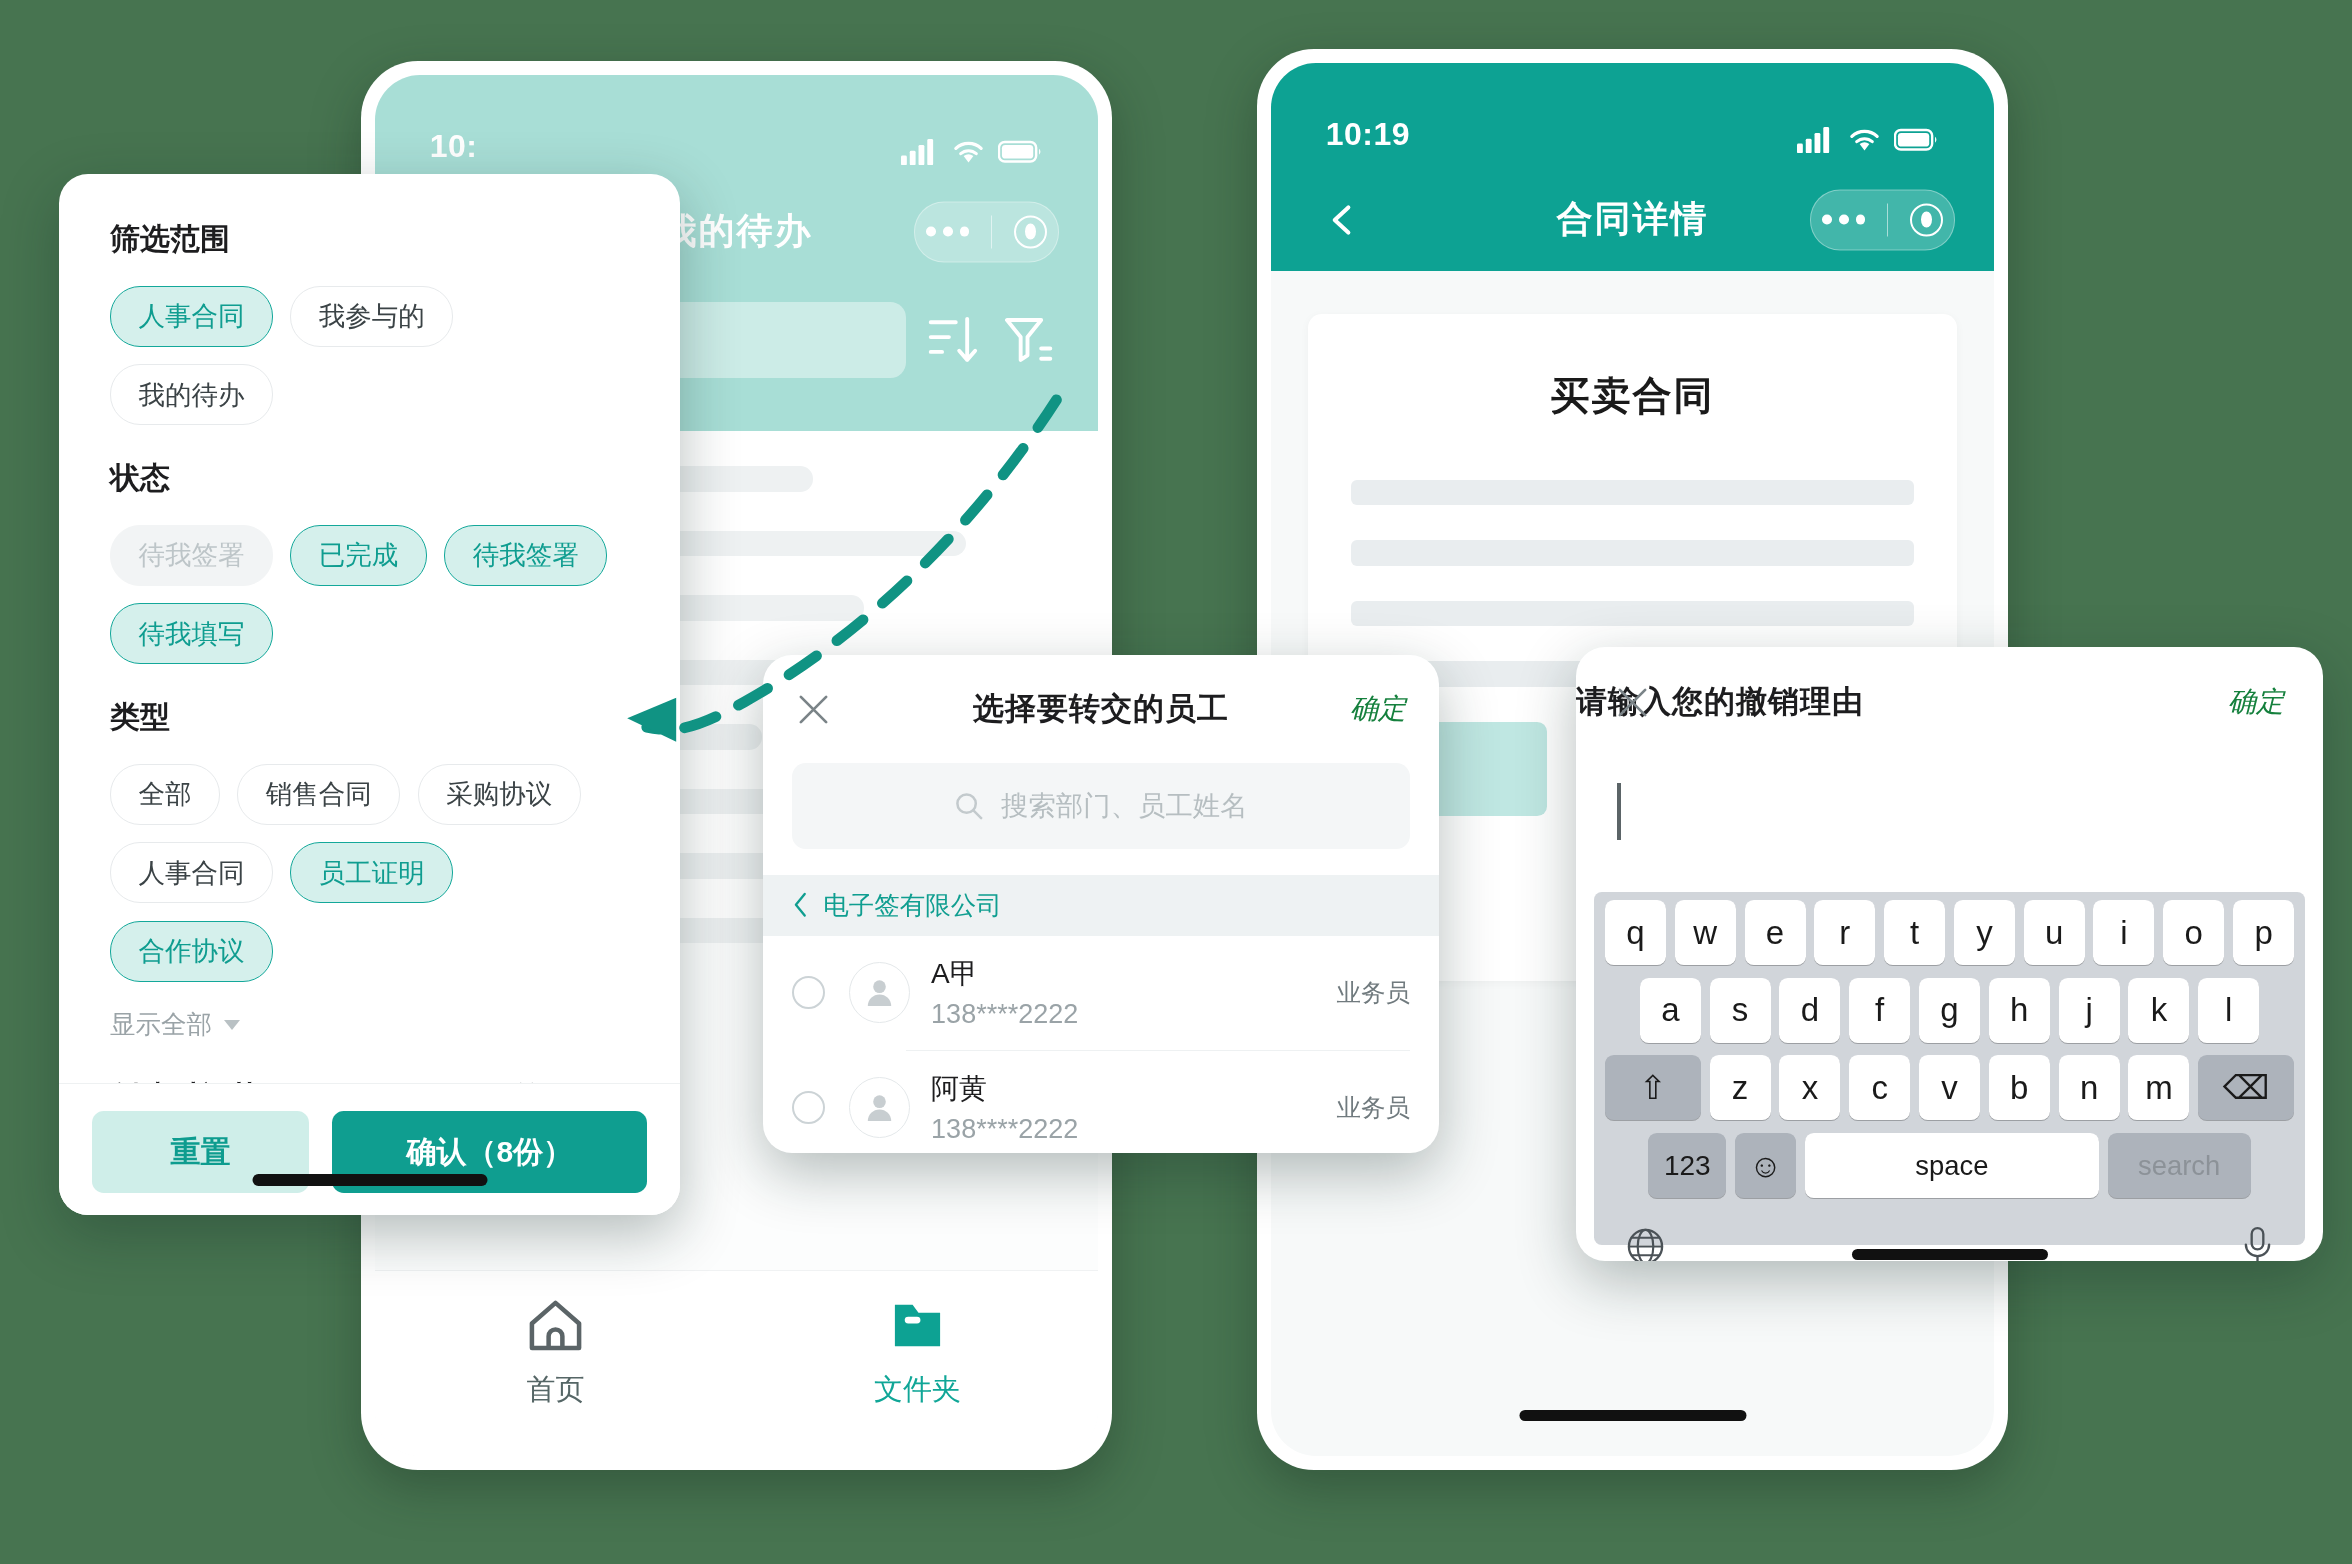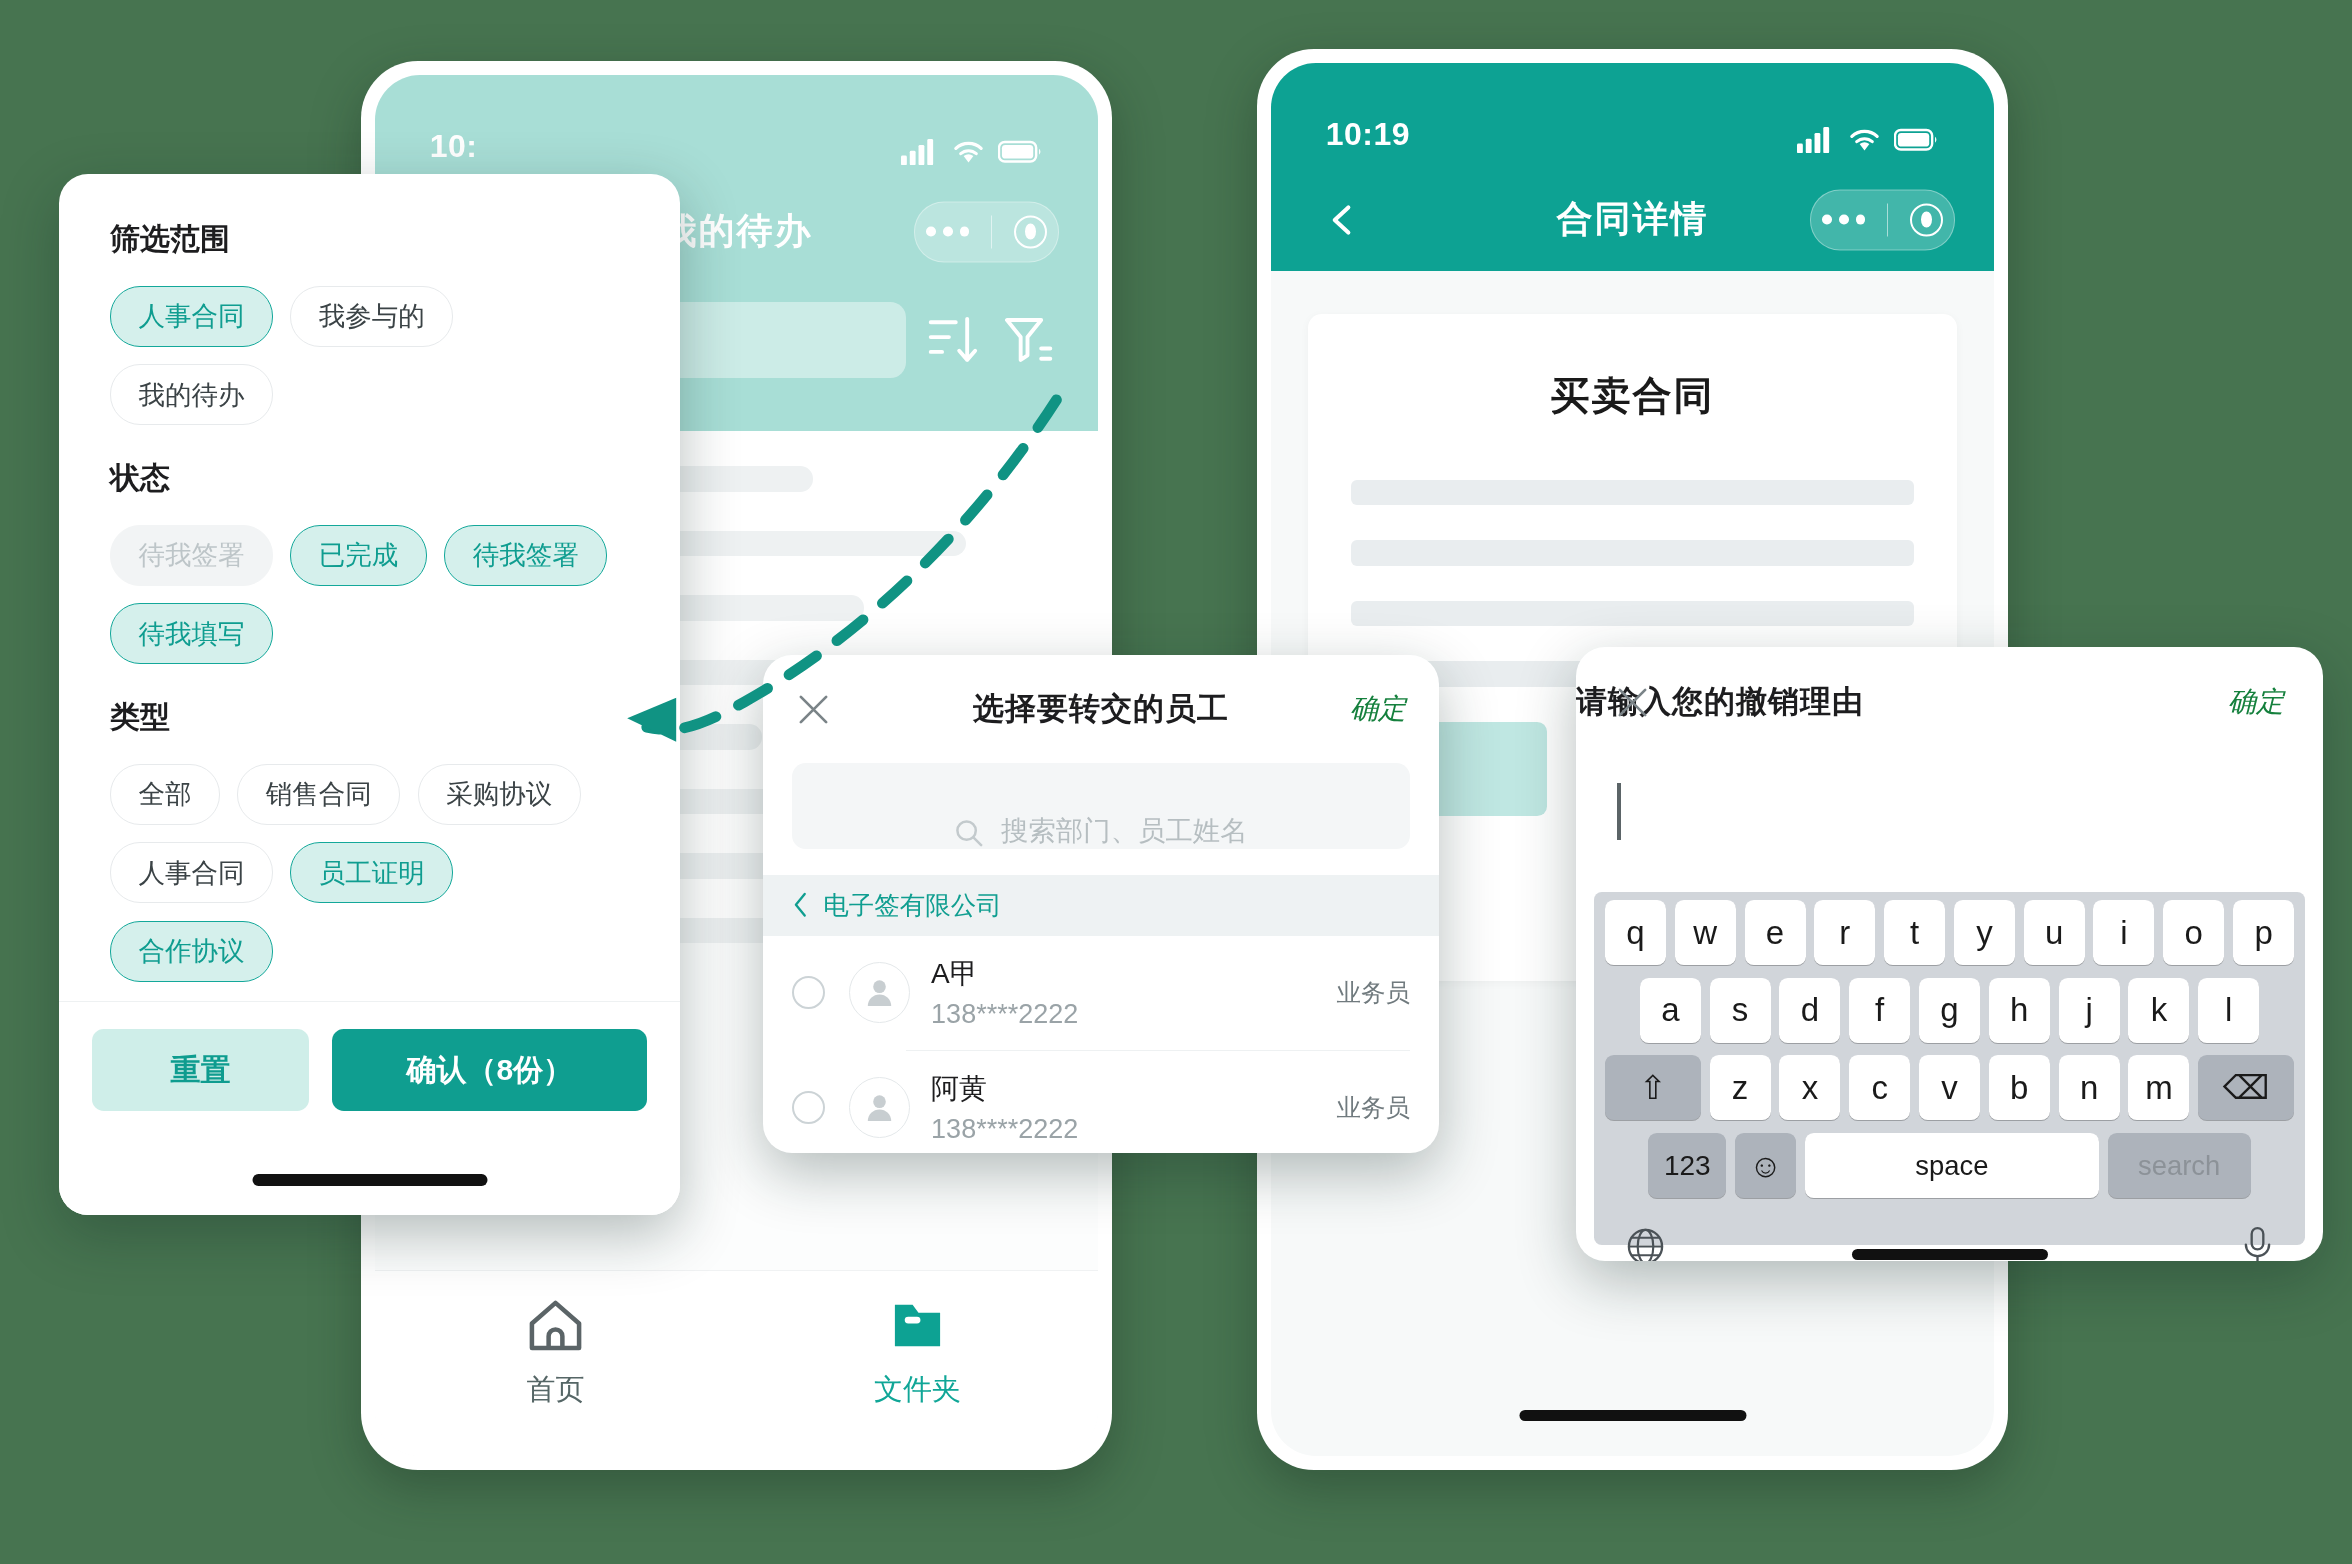--- a/index.html
+++ b/index.html
@@ -114,38 +114,38 @@
   .chip.sel { background: #d5f0ec; border-color: #13a89a; color: #0f9d90; }
   .chip.dim { background: #f2f4f5; border-color: #f2f4f5; color: #bdc5c8; }
 
   .showall { display: flex; align-items: center; gap: 11.8px; margin-top: 25.5px; font-size: 25.5px; color: #9aa3a7; }
   .caret { width: 0; height: 0; border-left: 8.8px solid transparent; border-right: 8.8px solid transparent; border-top: 10.8px solid #b9c1c4; }
 
   .rowhead { display: flex; align-items: center; justify-content: space-between; margin-top: 35px; }
   .custom { display: flex; align-items: center; gap: 11.8px; font-size: 25.5px; color: #5b6467; }
 
   .fs-footer {
-    position: absolute; left: 0; right: 0; bottom: 0; height: 214px;
+    position: absolute; left: 0; right: 0; bottom: 0; height: 132px;
     border-top: 1px solid #eef1f2; background: #fff;
     padding: 27.4px 33px 0 33px; display: flex; gap: 23.5px;
   }
   .btn { flex: 1; height: 82px; border-radius: 11.8px; display: flex; align-items: center; justify-content: center;
          font-size: 30px; font-weight: 600; cursor: pointer; }
   .btn.ghost { background: #cfeee9; color: #0e9c8f; }
   .btn.primary { background: #0f9e90; color: #fff; flex: 1.45; }
   .fs-home { position: absolute; left: 50%; transform: translateX(-50%); bottom: 29px; width: 235px; height: 11.8px; border-radius: 5.9px; background: #111; }
 
   
   #transfer-sheet { left: 763px; top: 655px; width: 676px; height: 498px; }
   .ts-head { height: 108px; display: flex; align-items: center; padding: 0 33px; position: relative; }
   .ts-title { position: absolute; left: 0; right: 0; text-align: center; font-size: 31px; font-weight: 700; color: #1d1d1f; letter-spacing: 1px; }
   .ts-x { width: 35px; height: 35px; position: relative; z-index: 2; }
   .ts-ok { margin-left: auto; font-size: 28px; color: #15803d; position: relative; z-index: 2; font-style: italic; }
   .ts-search { margin: 0 29px 25.5px 29px; height: 86px; border-radius: 13.7px; background: #f4f6f7;
-               display: flex; align-items: flex-end; justify-content: center; gap: 15.7px; }
+               display: flex; align-items: center; justify-content: center; gap: 15.7px; }
   .ts-search .ph { font-size: 27.4px; color: #b6bec1; }
   .ts-crumb { height: 61px; background: #eef2f3; display: flex; align-items: center; gap: 13.7px; padding: 0 29px;
               font-size: 25.5px; color: #0f9e90; }
   .emp { display: flex; align-items: center; padding: 0 29px; height: 114px; }
   .radio { width: 33px; height: 33px; border-radius: 50%; border: 2px solid #ccd3d6; flex: none; }
   .avatar { width: 61px; height: 61px; border-radius: 50%; border: 1.5px solid #e4e8ea; margin: 0 21.6px 0 23.5px;
             display: flex; align-items: center; justify-content: center; flex: none; background:#fff; }
   .emp-info { flex: 1; }
   .emp-name { font-size: 28px; color: #1d1d1f; font-weight: 400; }
   .emp-phone { font-size: 27px; color: #9aa3a7; margin-top: 5.9px; }

